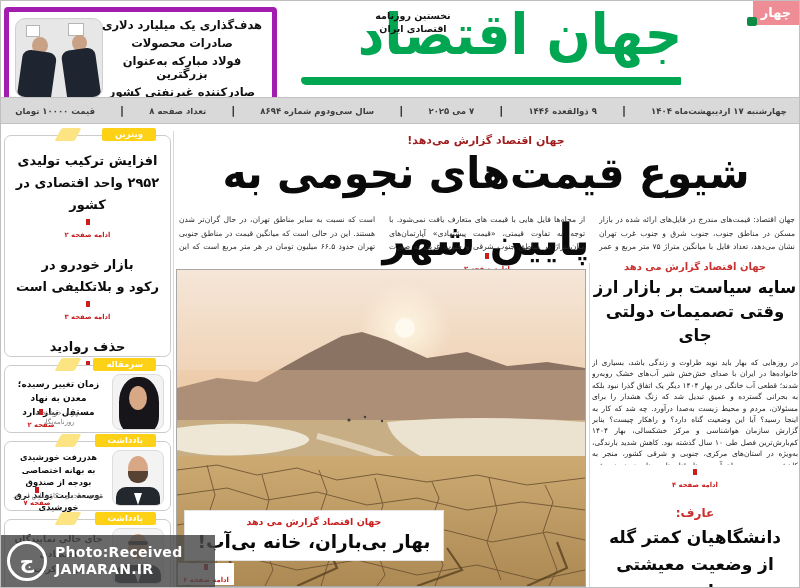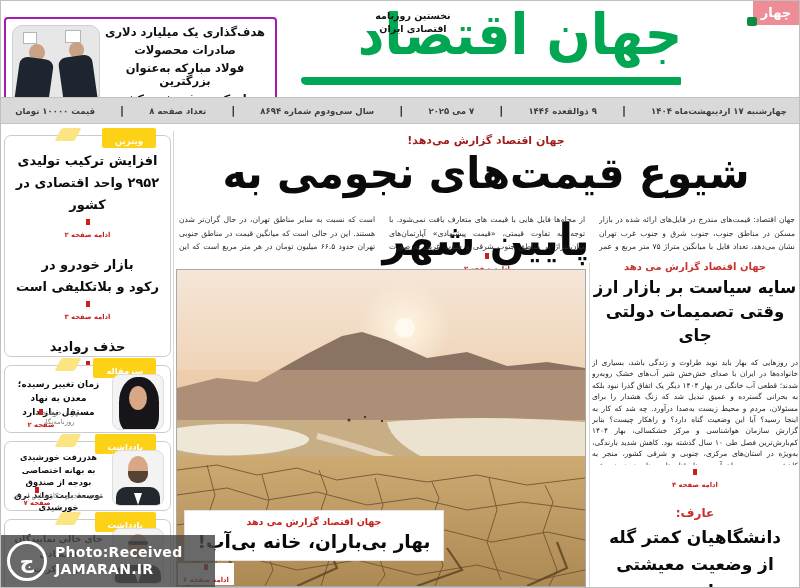--- a/index.html
+++ b/index.html
@@ -1,21 +1,21 @@
 <!DOCTYPE html>
 <html lang="fa"><head>
 <meta charset="utf-8">
 <style>
   html,body{margin:0;padding:0;background:#9e9e9e;}
   *{box-sizing:border-box;font-family:"DejaVu Sans",sans-serif;}
   #page{position:relative;width:800px;height:588px;margin:0 auto;background:#fff;overflow:hidden;border:1px solid #bfbfbf;}
   .abs{position:absolute;}
   .rtl{direction:rtl;}
   
-  #promo-box{left:3px;top:16px;width:273px;height:96px;border:2px solid #a21caf;border-radius:4px;background:#fff;}
+  #promo-box{left:3px;top:6px;width:273px;height:96px;border:5px solid #a21caf;border-radius:4px;background:#fff;}
   #promo-photo{left:6px;top:6px;width:88px;height:80px;border-radius:10px;background:#e7e7e7;overflow:hidden;border:1px solid #cfcfcf;}
   .frame{position:absolute;background:#fff;border:1px solid #b5b5b5;}
   .head{position:absolute;border-radius:50%;background:#c9a184;}
   .torso{position:absolute;background:#1e2530;border-radius:8px 8px 0 0;}
   #promo-text{right:6px;top:4px;width:168px;height:86px;display:flex;flex-direction:column;justify-content:space-around;text-align:center;font-weight:bold;font-size:11.5px;line-height:13px;color:#111;}
   #promo-page{left:48px;top:87px;font-size:7.5px;font-weight:bold;color:#222;}
   #masthead-title{left:290px;top:4px;width:458px;text-align:center;color:#00a651;font-weight:bold;font-size:52px;line-height:60px;transform:scaleY(1.08);}
   #masthead-sweep{left:300px;top:76px;width:380px;height:8px;background:#00a651;border-radius:6px 2px 2px 10px;}
   #masthead-tagline{left:352px;top:8px;width:120px;text-align:center;font-size:9.5px;font-weight:bold;line-height:13px;color:#111;}
   #corner-tab{right:0;top:0;width:46px;height:24px;background:#ee8d95;color:#fff;font-weight:bold;font-size:13px;text-align:center;line-height:24px;overflow:hidden;}
@@ -31,21 +31,21 @@
   .lead-col{flex:1;font-size:7.6px;line-height:13.5px;text-align:justify;color:#2b2b2b;overflow:hidden;}
   .more-row{display:flex;align-items:center;gap:6px;flex-direction:column;}
   .more-tag{color:#c81e1e;font-size:6.8px;font-weight:bold;white-space:nowrap;}
   .flag{width:4px;height:6px;background:#c81e1e;display:inline-block;}
   .rule{flex:1;border-top:1px solid #cfcfcf;height:0;}
   #lead-more{left:178px;top:252px;width:616px;}
   
   .vline{position:absolute;width:1px;background:#d8d8d8;}
   
   .side-box{position:absolute;left:3px;width:167px;border:1px solid #cbcbcb;border-radius:7px;background:#fff;}
-  .tab{position:absolute;top:-8px;right:14px;background:#fcd116;color:#fff;font-size:8.5px;font-weight:bold;padding:8px 13px 2px;border-radius:2px;}
+  .tab{position:absolute;top:-8px;right:14px;background:#fcd116;color:#fff;font-size:8.5px;font-weight:bold;padding:1px 13px 2px;border-radius:2px;}
   .tab-deco{position:absolute;top:-8px;right:92px;width:20px;height:13px;background:#fbe481;transform:skewX(-28deg);border-radius:2px;}
   .v-item{width:100%;text-align:center;font-weight:bold;color:#0d0d0d;font-size:13px;line-height:22px;}
   .v-more{padding:0 8px;margin-top:3px;}
   .portrait{position:absolute;top:8px;right:6px;width:52px;height:56px;border:1px solid #ddd;border-radius:8px;background:#f3f3f3;overflow:hidden;}
   .p-face{position:absolute;left:50%;transform:translateX(-50%);background:#d8a785;border-radius:50%;}
   .p-body{position:absolute;bottom:-2px;left:50%;transform:translateX(-50%);background:#23272e;border-radius:10px 10px 0 0;}
   .p-shirt{position:absolute;bottom:0;left:50%;transform:translateX(-50%);width:8px;height:12px;background:#fff;clip-path:polygon(50% 100%,0 0,100% 0);}
   .sb-title{position:absolute;right:64px;left:6px;text-align:center;font-weight:bold;color:#0d0d0d;}
   .sb-author{position:absolute;right:64px;left:6px;text-align:center;color:#7c7c7c;font-size:6.8px;line-height:9px;}
   .sb-more{position:absolute;left:6px;bottom:3px;}

